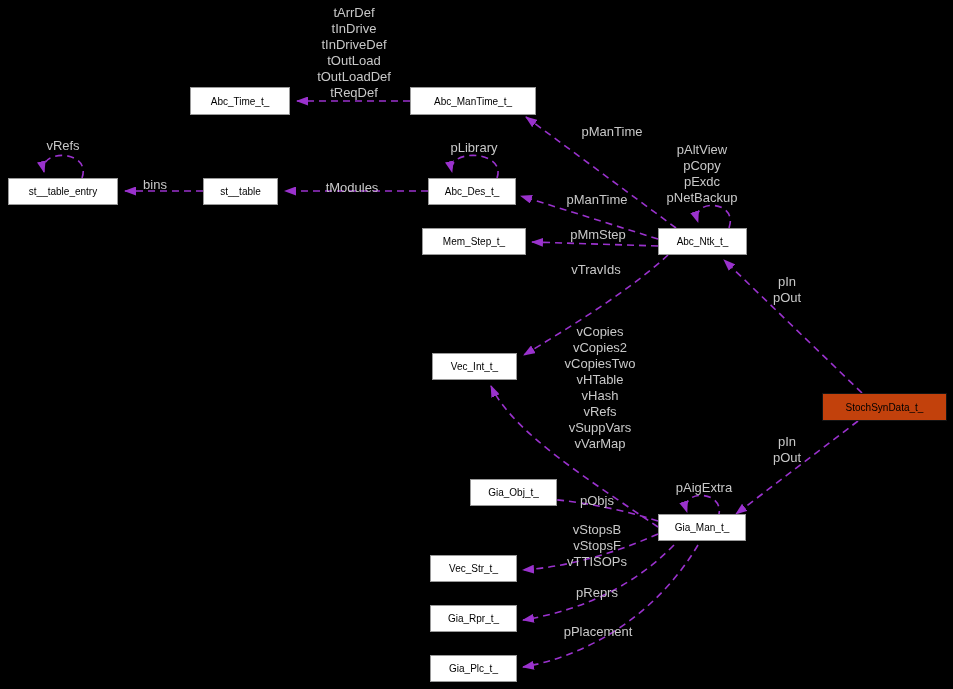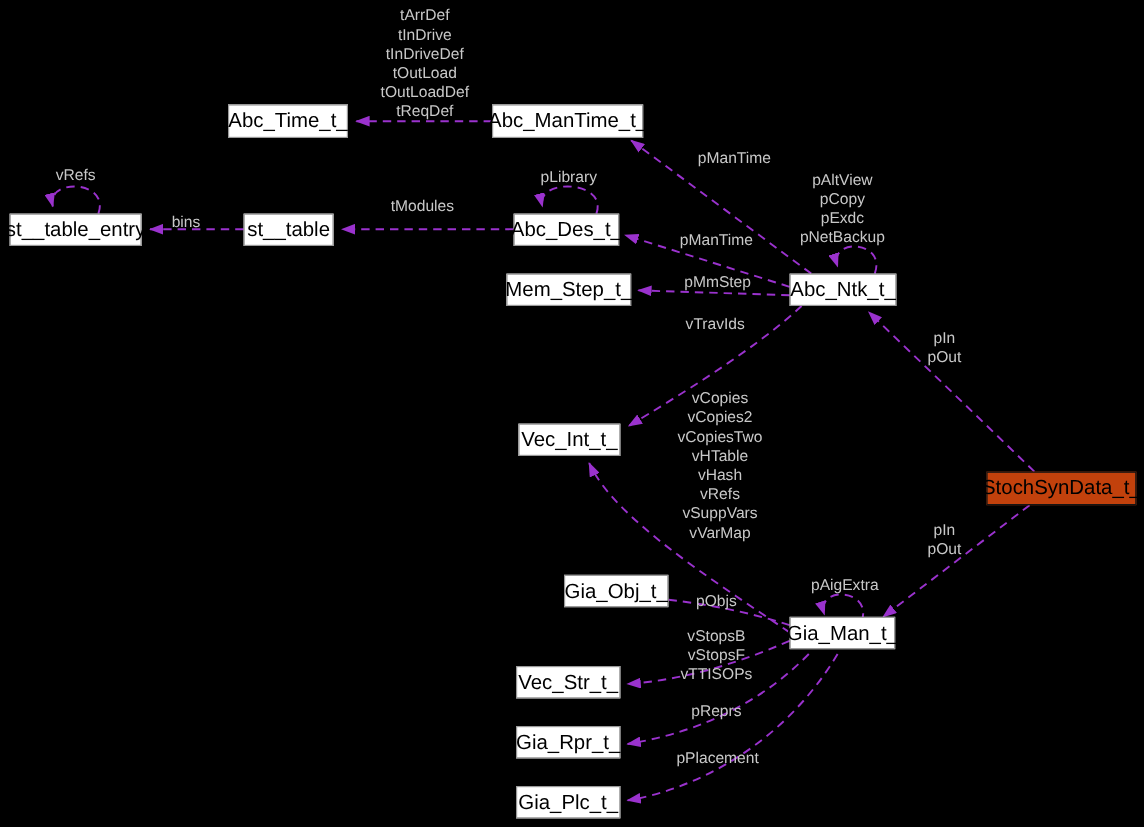--- a/index.html
+++ b/index.html
@@ -5,21 +5,21 @@
   html,body{margin:0;padding:0;background:#000;}
   #stage{
     position:relative;width:953px;height:689px;background:#000;overflow:hidden;
     font-family:"Liberation Sans", sans-serif;
   }
   #edges{position:absolute;left:0;top:0;width:953px;height:689px;}
   #edges path.edge{fill:none;stroke:#9a32cd;stroke-width:1.6;stroke-dasharray:7,5;}
   .node{
     position:absolute;display:flex;align-items:center;justify-content:center;
     background:#ffffff;border:1px solid #9a9a9a;color:#000;
-    font-size:17px;white-space:nowrap;box-sizing:border-box;
+    font-size:10px;white-space:nowrap;box-sizing:border-box;
   }
   .node.current{background:#c2410c;border-color:#141414;}
   .elabel{
     position:absolute;transform:translateX(-50%);
     color:#c8c8c8;font-size:13px;line-height:16px;text-align:center;
     white-space:pre-line;
   }
 </style>
 </head>
 <body>
@@ -73,21 +73,21 @@
 tOutLoad
 tOutLoadDef
 tReqDef</div>
   <div class="elabel" style="left:598px;top:124px;padding-left:28px;">pManTime</div>
   <div class="elabel" style="left:702px;top:142px;">pAltView
 pCopy
 pExdc
 pNetBackup</div>
   <div class="elabel" style="left:63px;top:138px;">vRefs</div>
   <div class="elabel" style="left:155px;top:177px;">bins</div>
-  <div class="elabel" style="left:352px;top:164px;text-align:center;">tModules</div>
+  <div class="elabel" style="left:352px;top:180px;text-align:center;">tModules</div>
   <div class="elabel" style="left:474px;top:140px;">pLibrary</div>
   <div class="elabel" style="left:597px;top:192px;">pManTime</div>
   <div class="elabel" style="left:598px;top:227px;">pMmStep</div>
   <div class="elabel" style="left:596px;top:262px;">vTravIds</div>
   <div class="elabel" style="left:600px;top:324px;">vCopies
 vCopies2
 vCopiesTwo
 vHTable
 vHash
 vRefs

